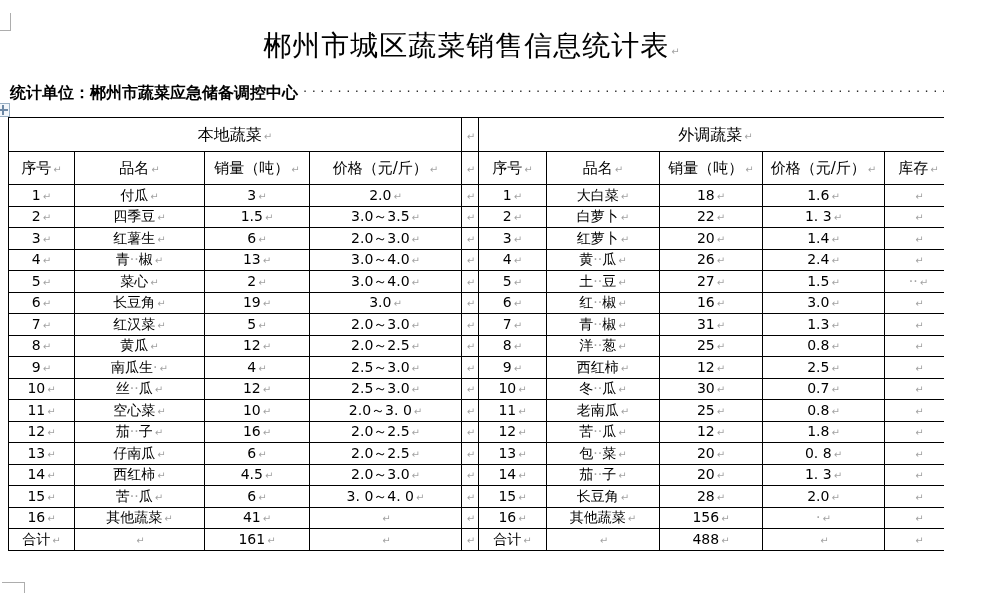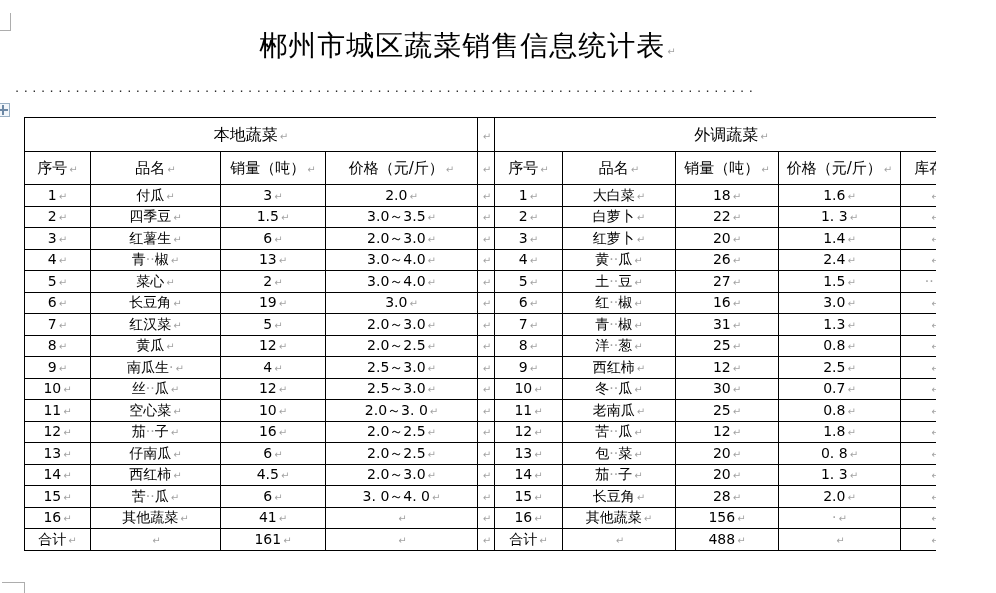--- a/index.html
+++ b/index.html
@@ -1,17 +1,17 @@
 <!DOCTYPE html>
 <html><head>
 <meta charset="utf-8">
 <style>
   html,body{margin:0;padding:0;background:#fff;}
   .page{position:relative;width:936px;height:593px;background:#fff;overflow:hidden;
-        font-family:"DejaVu Sans",sans-serif;color:#000;}
+        font-family:"DejaVu Sans",sans-serif;color:#000;padding-left:8px;}
 
   
   .corner{position:absolute;}
   .corner.tl{left:0;top:13px;width:10px;height:17px;border-right:1px solid #adadad;border-bottom:1px solid #adadad;}
   .corner.tr{left:951px;top:5px;width:10px;height:25px;border-left:1px solid #adadad;border-bottom:1px solid #adadad;}
   .corner.bl{left:2px;top:582px;width:22px;height:11px;border-top:1px solid #adadad;border-right:1px solid #adadad;}
   .move-handle{position:absolute;left:-4px;top:103px;width:12px;height:12px;border:1px solid #9ab0c4;background:#f2f6fa;}
   .move-handle:before,.move-handle:after{content:"";position:absolute;background:#6d88a5;}
   .move-handle:before{left:5px;top:1px;width:2px;height:10px;}
   .move-handle:after{left:1px;top:5px;width:10px;height:2px;}
@@ -26,21 +26,21 @@
   .leader{flex:1;overflow:hidden;white-space:nowrap;font-size:13px;font-weight:400;
           letter-spacing:4.5px;color:#2b2b2b;margin:0 5px;position:relative;top:-1px;}
   .note{position:absolute;left:10px;top:555px;font-size:16px;line-height:20px;white-space:nowrap;}
 
   
   .mark{font-family:"DejaVu Sans",sans-serif;font-size:10px;font-weight:400;
         color:#a3a3a3;margin-left:2px;}
   .dotmark{color:#a3a3a3;}
 
   
-  #veg-table{position:absolute;left:24px;top:117px;border-collapse:collapse;
+  #veg-table{position:absolute;left:8px;top:117px;border-collapse:collapse;
              table-layout:fixed;width:964px;}
   #veg-table th,#veg-table td{border:1px solid #000;padding:0;margin:0;text-align:center;
              vertical-align:middle;font-weight:400;font-size:14px;line-height:1.1;
              white-space:nowrap;overflow:hidden;}
   #veg-table thead tr.row-group{height:34px;}
   #veg-table thead tr.row-group th{font-size:16px;}
   #veg-table thead tr.row-head{height:33px;margin-top:12px;}
   #veg-table thead tr.row-head th{font-size:15px;}
   #veg-table tbody tr{height:21.5px;}
   #veg-table td.outside,#veg-table th.outside{border:none;background:transparent;}
@@ -54,20 +54,21 @@
   <div class="corner tr"></div>
   <div class="corner bl"></div>
   <div class="move-handle"></div>
   <div class="resize-handle"></div>
 
   <div class="title">
     <span>郴州市城区蔬菜销售信息统计表</span><span class="mark">↵</span>
   </div>
 
   <div class="info">
+    <span>统计单位：郴州市蔬菜应急储备调控中心</span>
     <span class="leader">······················································································</span>
     <span class="mark">↵</span>
   </div>
 
   <table id="veg-table">
     <colgroup>
       <col style="width:66px">
         <col style="width:130px">
         <col style="width:105px">
         <col style="width:152px">

